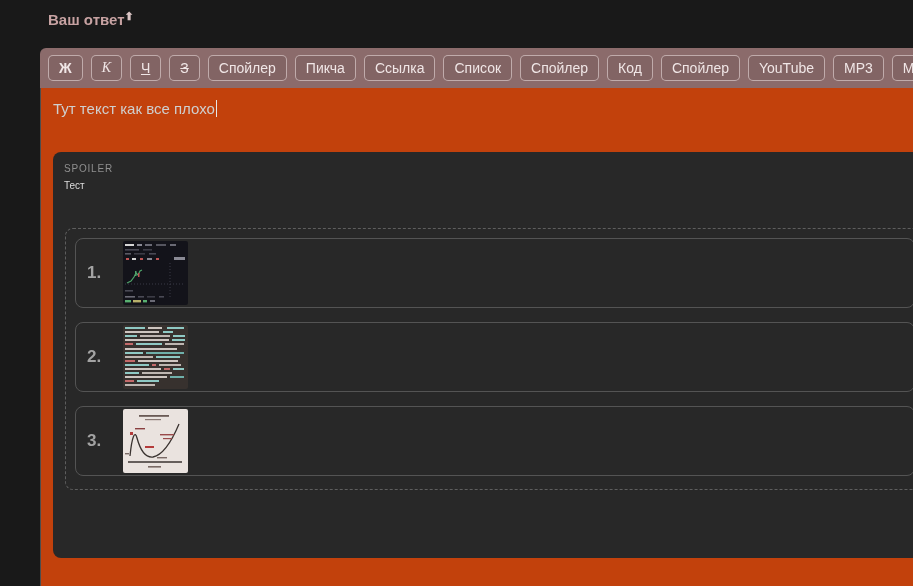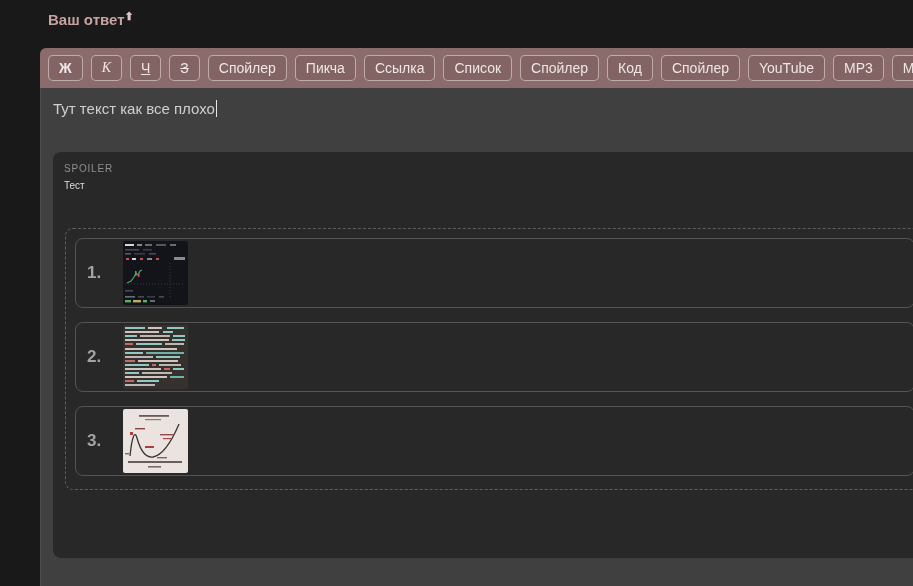--- a/index.html
+++ b/index.html
@@ -16,21 +16,21 @@
   .tb-btn { flex:0 0 auto; height:26px; padding:0 10px; box-sizing:border-box;
             background:rgba(0,0,0,0.06); border:1px solid rgba(242,230,230,0.55);
             border-radius:5px; color:#f0e6e6; font-size:14px; line-height:24px;
             font-family:"Liberation Sans",sans-serif; cursor:pointer; }
   .fmt-bold { font-weight:bold; }
   .fmt-italic { font-style:italic; font-family:"Liberation Serif",serif; }
   .fmt-underline { text-decoration:underline; }
   .fmt-strike { text-decoration:line-through; }
 
   .editor { position:absolute; left:40px; top:88px; width:873px; height:498px; box-sizing:border-box;
-            background:#404040; border-left:1px solid #4d4d4d; }
+            background:#c2410c; border-left:1px solid #4d4d4d; }
   .editor-text { position:absolute; left:12px; top:12px; color:#cfcfcf; font-size:15px; }
   .caret { display:inline-block; width:1px; height:17px; background:#e6e6e6;
            vertical-align:text-bottom; margin-left:1px; animation:blink 1s steps(1) infinite; }
   @keyframes blink { 50% { opacity:0; } }
 
   .spoiler { position:absolute; left:12px; top:64px; right:-20px; height:406px;
              background:#282828; border-radius:8px; }
   .spoiler-label { position:absolute; left:11px; top:11px; font-size:10px; letter-spacing:0.8px;
                    color:#8f8f8f; }
   .spoiler-title { position:absolute; left:11px; top:28px; font-size:10px; color:#dcdcdc; }

